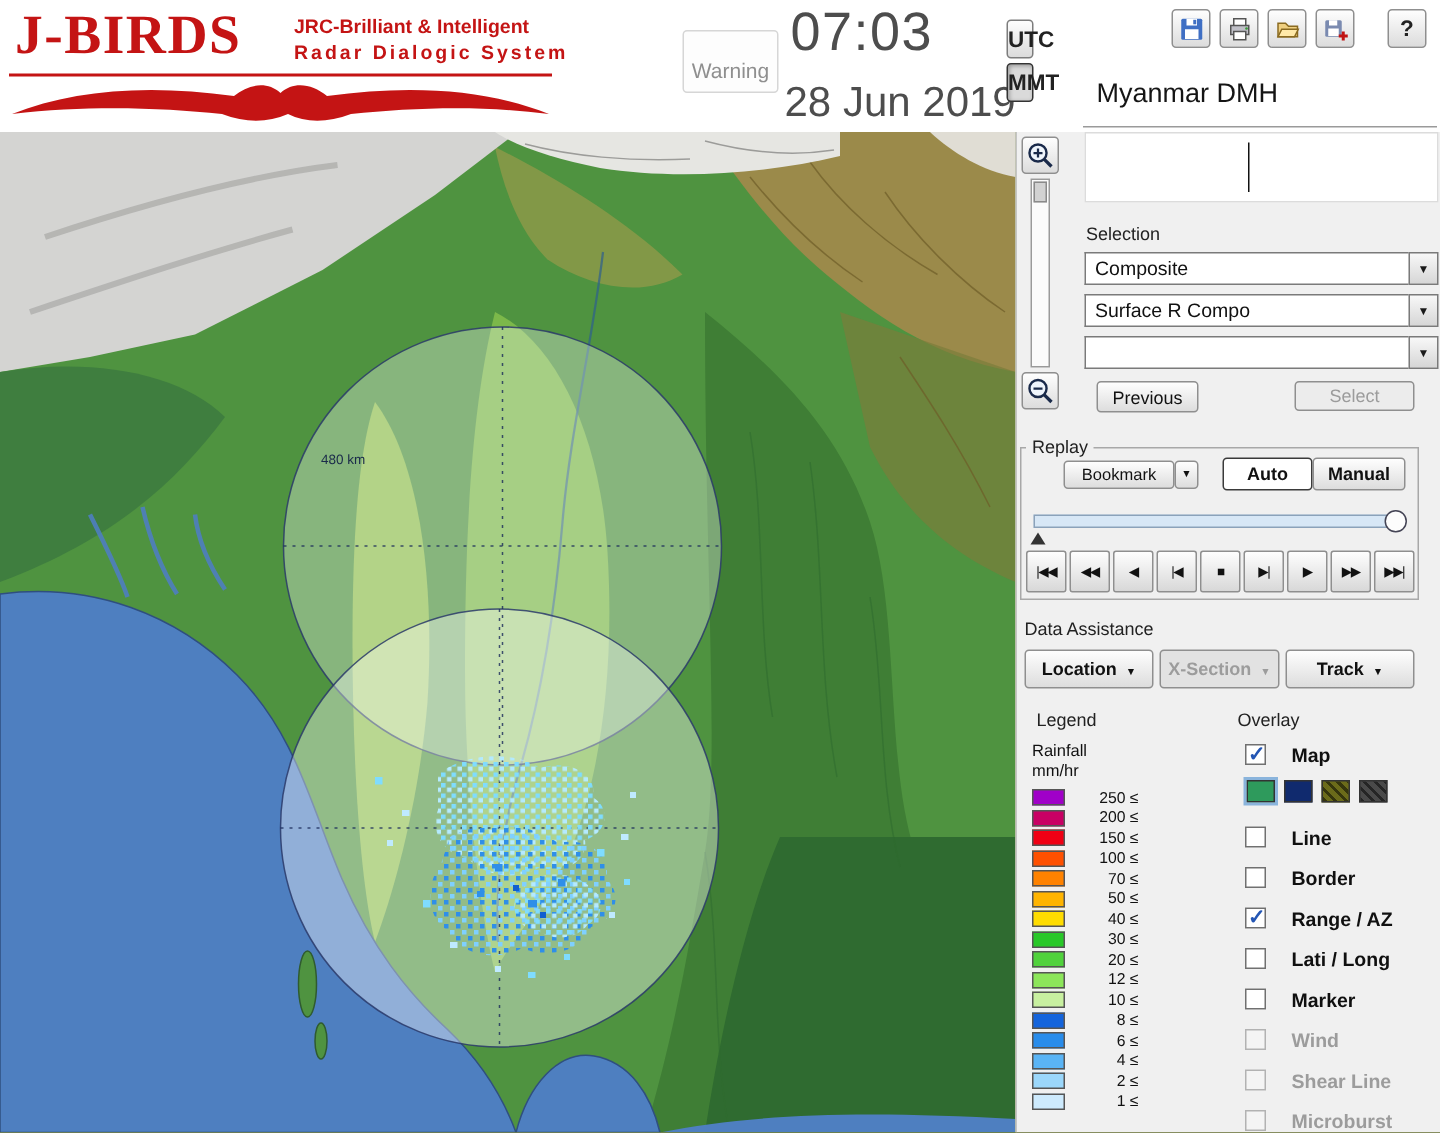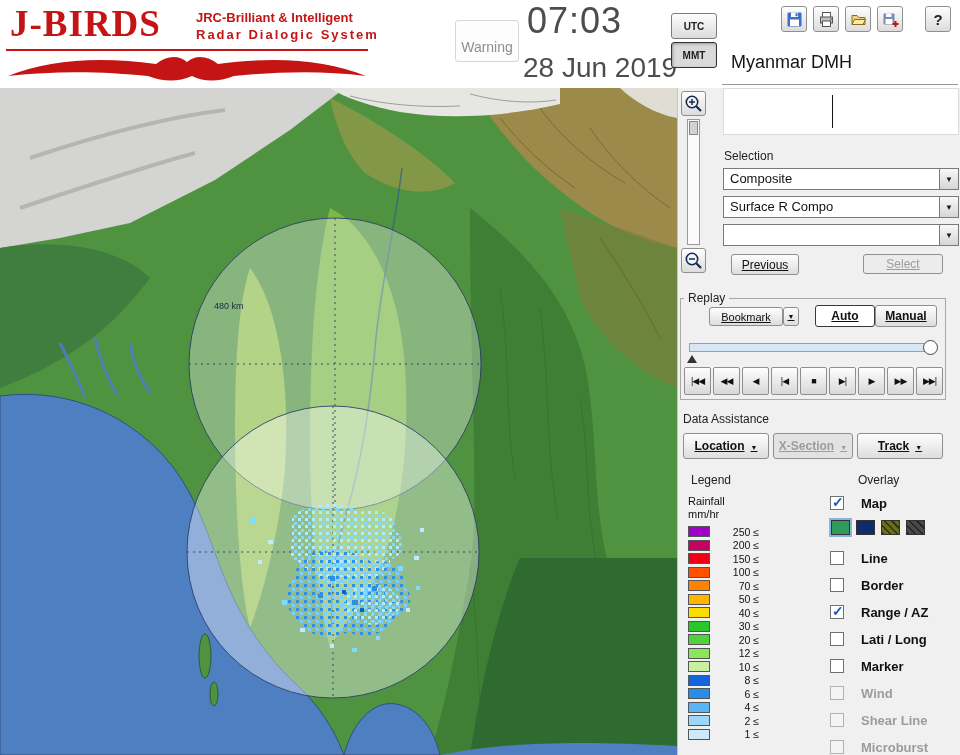--- a/index.html
+++ b/index.html
@@ -16,21 +16,21 @@
   .logo-eagle { position:absolute; left:6px; top:52px; }
 
   .warning-box { position:absolute; left:455px; top:20px; width:64px; height:42px;
     background:#fdfdfd; border:1px solid #d6d6d6; border-radius:3px;
     display:flex; align-items:flex-end; justify-content:center; padding-bottom:6px;
     font-size:14px; color:#8f8f8f; }
   .time-big { position:absolute; left:527px; top:0px; font-size:36px; color:#4d4d4d; letter-spacing:1px; }
   .date-txt { position:absolute; left:523px; top:52px; font-size:28px; color:#4d4d4d; }
 
   .tz-wrap { position:absolute; left:671px; top:13px; width:36px; }
-  .tzbtn { width:46px; height:26px; font-size:10px; font-weight:bold; color:#222;
+  .tzbtn { width:18px; height:26px; font-size:15px; font-weight:bold; color:#222;
     background:linear-gradient(#fdfdfd,#dcdcdc); border:1px solid #7d7d7d; border-radius:3px;
     display:block; margin-bottom:3px; font-family:"Liberation Sans",sans-serif; }
   .tzbtn.active { background:#dadada; border:1px solid #333; box-shadow: inset 1px 1px 3px rgba(0,0,0,.3); }
 
   .toolbar { position:absolute; left:781px; top:6px; display:flex; gap:6px; }
   .icon-btn { width:26px; height:26px; background:linear-gradient(#fefefe,#dcdcdc);
     border:1px solid #8f8f8f; border-radius:3px; display:flex; align-items:center; justify-content:center;
     font-family:"Liberation Sans",sans-serif; }
   .icon-btn.help { margin-left:16px; font-size:15px; font-weight:bold; color:#222; }
 
@@ -55,21 +55,21 @@
   .caret { position:absolute; left:108px; top:6px; width:1px; height:33px; background:#111; }
 
   .sel-label { position:absolute; left:46px; top:61px; font-size:12px; color:#222; }
   .combo { position:absolute; left:45px; width:236px; height:22px; display:flex; }
   .combo-text { flex:1; background:#fff; border:1px solid #7a7a7a; border-right:none;
     font-size:13px; color:#111; padding:2px 6px; overflow:hidden; white-space:nowrap; }
   .combo-btn { width:20px; background:linear-gradient(#f8f8f8,#d6d6d6); border:1px solid #7a7a7a;
     font-size:8px; color:#1a1a1a; display:flex; align-items:center; justify-content:center; }
 
   .btn { font-family:"Liberation Sans",sans-serif; font-size:12px; color:#111;
-    background:linear-gradient(#fefefe,#dddddd); border:1px solid #8f8f8f; border-radius:3px;text-decoration:underline; }
+    background:linear-gradient(#fefefe,#dddddd); border:1px solid #8f8f8f; border-radius:3px; }
   .btn.disabled { color:#9c9c9c; background:#ececec; }
   #btn-previous { position:absolute; left:53px; top:166px; width:68px; height:21px; }
   #btn-select   { position:absolute; left:185px; top:166px; width:80px; height:20px; }
 
   .group { position:absolute; left:2px; top:210px; width:266px; height:102px;
     border:1px solid #a8a8a8; background:#f0f0f0; }
   .group-label { position:absolute; top:-8px; left:3px; background:#f0f0f0; padding:0 4px; font-size:12px; color:#222; }
   #btn-bookmark { position:absolute; left:28px; top:8px; width:74px; height:19px; font-size:11px; }
   #btn-bookmark-arrow { position:absolute; left:102px; top:8px; width:16px; height:19px; font-size:7px; }
   #btn-auto   { position:absolute; left:134px; top:6px; width:60px; height:22px; font-size:12px; font-weight:bold; }
@@ -95,21 +95,21 @@
   #btn-track    { left:179px; width:86px; }
 
   .legend-title { position:absolute; left:13px; top:385px; font-size:12px; color:#222; }
   .legend-unit1 { position:absolute; left:10px; top:407px; font-size:11px; color:#111; }
   .legend-unit2 { position:absolute; left:10px; top:420px; font-size:11px; color:#111; }
   .legend-rows { position:absolute; left:10px; top:437px; }
   .lrow { display:flex; align-items:center; height:13.5px; gap:5px; }
   .lsw { width:22px; height:11px; border:1px solid #555; flex:none; }
   .lval { font-size:10.5px; color:#111; width:44px; text-align:right; }
 
-  .overlay-title { position:absolute; left:147px; top:385px; font-size:12px; color:#222;margin-left:33px; }
+  .overlay-title { position:absolute; left:147px; top:385px; font-size:12px; color:#222; }
   .cb { position:absolute; left:152px; display:flex; gap:17px; align-items:center; height:18px; }
   .cbox { width:14px; height:14px; background:#fff; border:1px solid #707070; position:relative; flex:none; }
   .cb.checked .cbox::before { content:"✓"; position:absolute; left:1px; top:-3px;
     font-size:14px; font-weight:bold; color:#2456b4; }
   .clabel { font-size:13px; font-weight:bold; color:#101010; white-space:nowrap; }
   .cb.disabled .clabel { color:#9c9c9c; }
   .cb.disabled .cbox { border-color:#b2b2b2; background:#f4f4f4; }
   .msw { position:absolute; top:432px; width:19px; height:15px; border:1px solid #333; }
   .msw.selected { outline:2px solid #8ab4dc; }
   .hatch { background-image:repeating-linear-gradient(45deg, rgba(0,0,0,.5) 0 2px, rgba(255,255,255,0) 2px 5px); }

